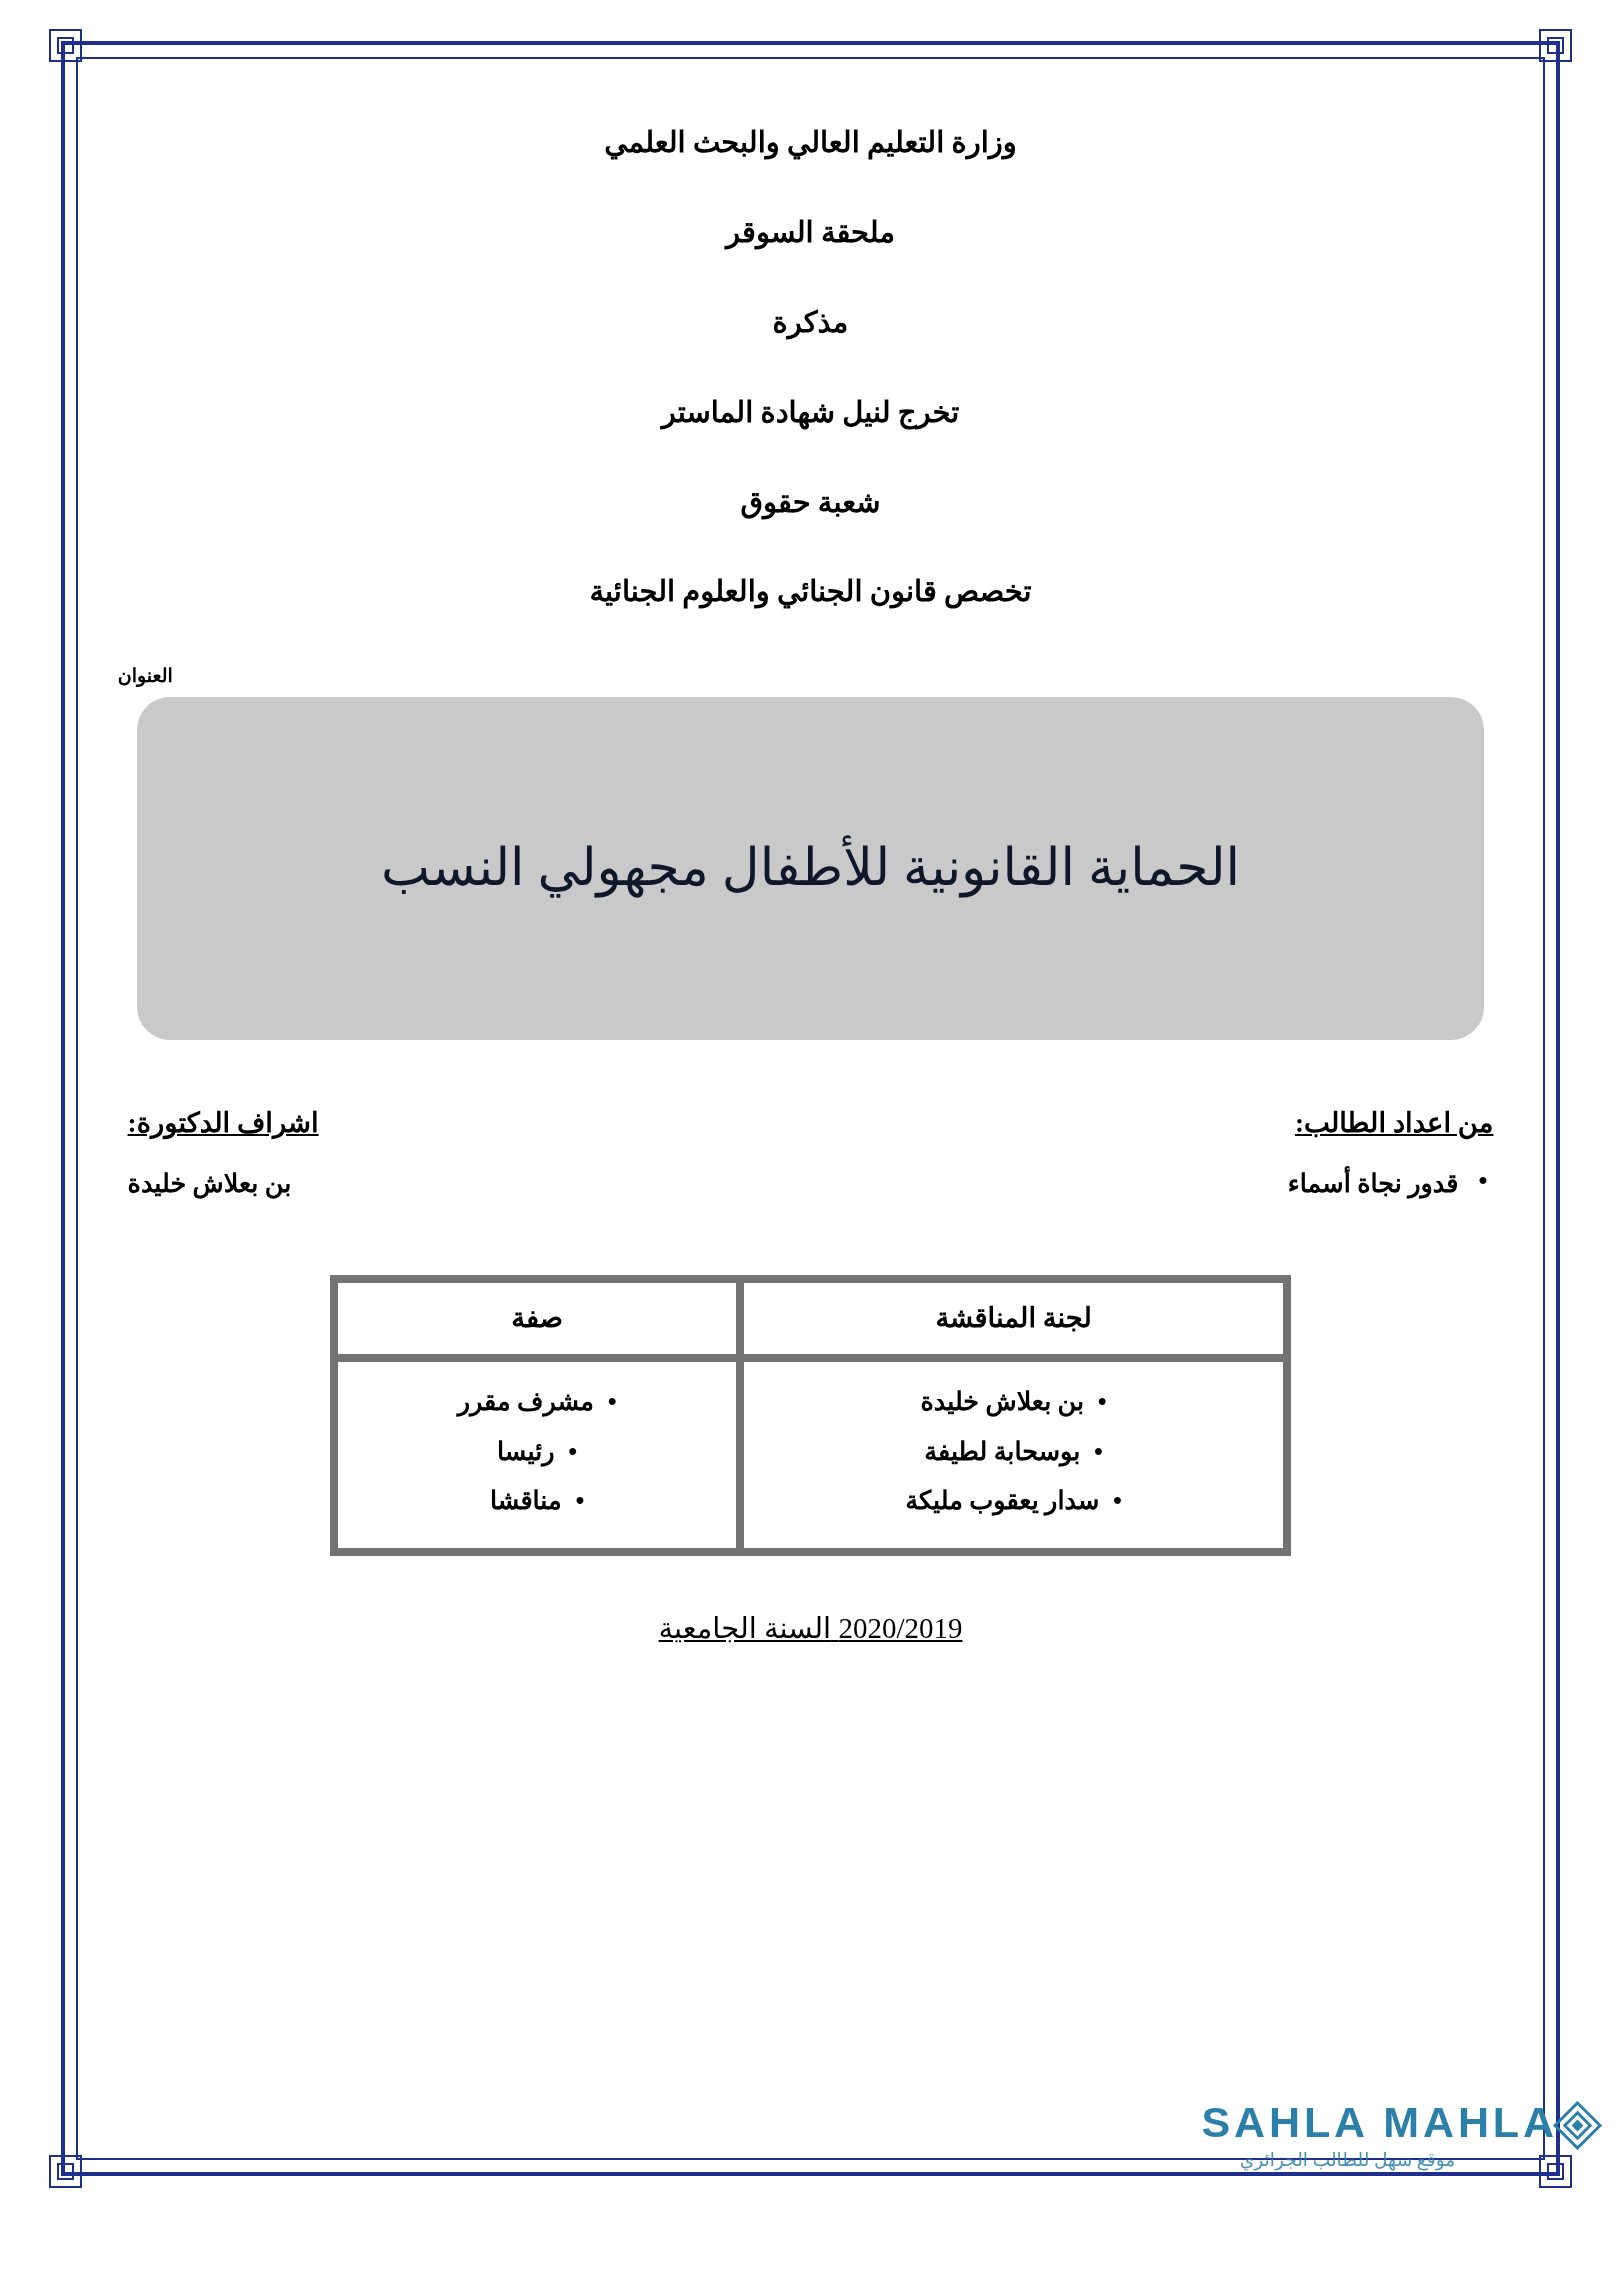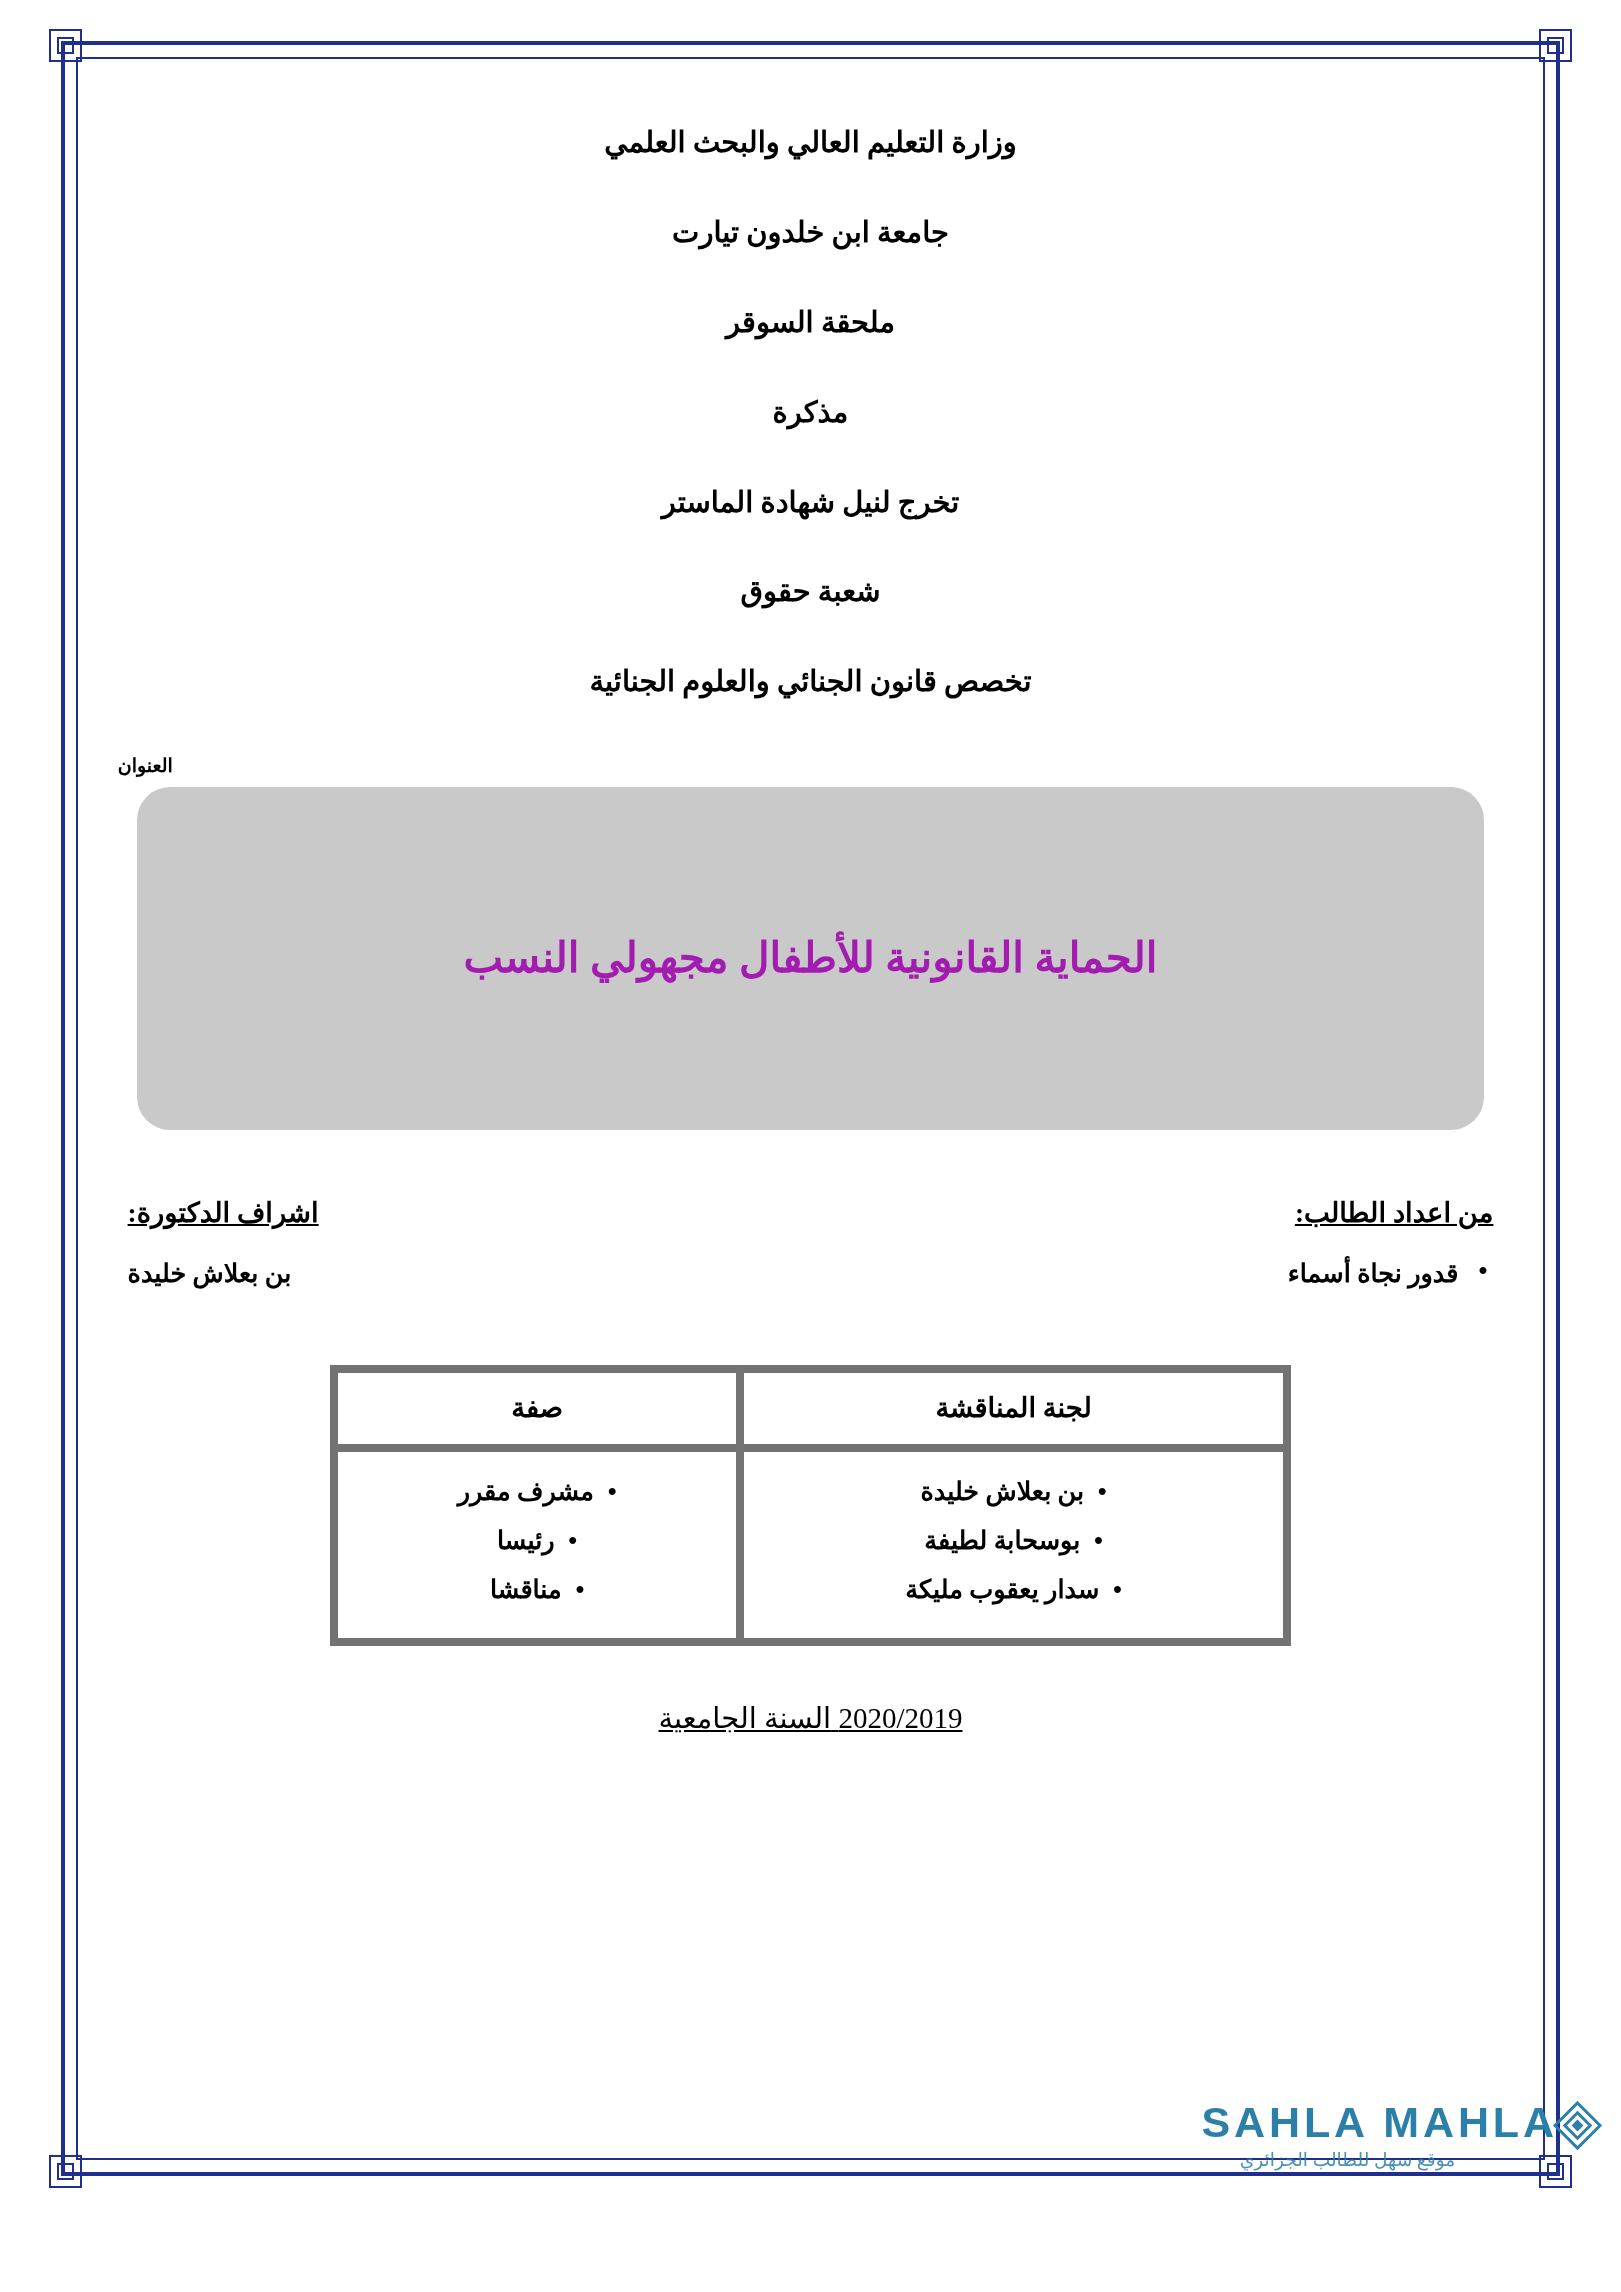--- a/index.html
+++ b/index.html
@@ -89,23 +89,23 @@
   .title-box {
     background: #c9c9c9;
     border-radius: 33px;
     height: 343px;
     margin: 0 29px 0 29px;
     display: flex;
     align-items: center;
     justify-content: center;
   }
   .title-text {
-    font-size: 42px;
-    font-weight: bold;
-    color: #a21caf;
+    font-size: 52px;
+    font-weight: normal;
+    color: #0f172a;
     line-height: 1.4;
     padding: 0 39px;
   }
 
   .people-row {
     display: flex;
     flex-direction: row;
     justify-content: space-between;
     margin-top: 67px;
     padding: 0 19.6px;
@@ -231,21 +231,20 @@
   <div class="frame-inner"></div>
   <div class="corner tl"></div>
   <div class="corner tr"></div>
   <div class="corner bl"></div>
   <div class="corner br"></div>
 
   <div class="content">
 
     <div class="header-lines">
       <p class="header-line">وزارة التعليم العالي والبحث العلمي</p>
-      <p class="header-line">جامعة ابن خلدون تيارت</p>
       <p class="header-line">ملحقة السوقر</p>
       <p class="header-line">مذكرة</p>
       <p class="header-line">تخرج لنيل شهادة الماستر</p>
       <p class="header-line">شعبة حقوق</p>
       <p class="header-line">تخصص قانون الجنائي والعلوم الجنائية</p>
     </div>
 
     <div class="label-onwan">العنوان</div>
 
     <div class="title-box">

